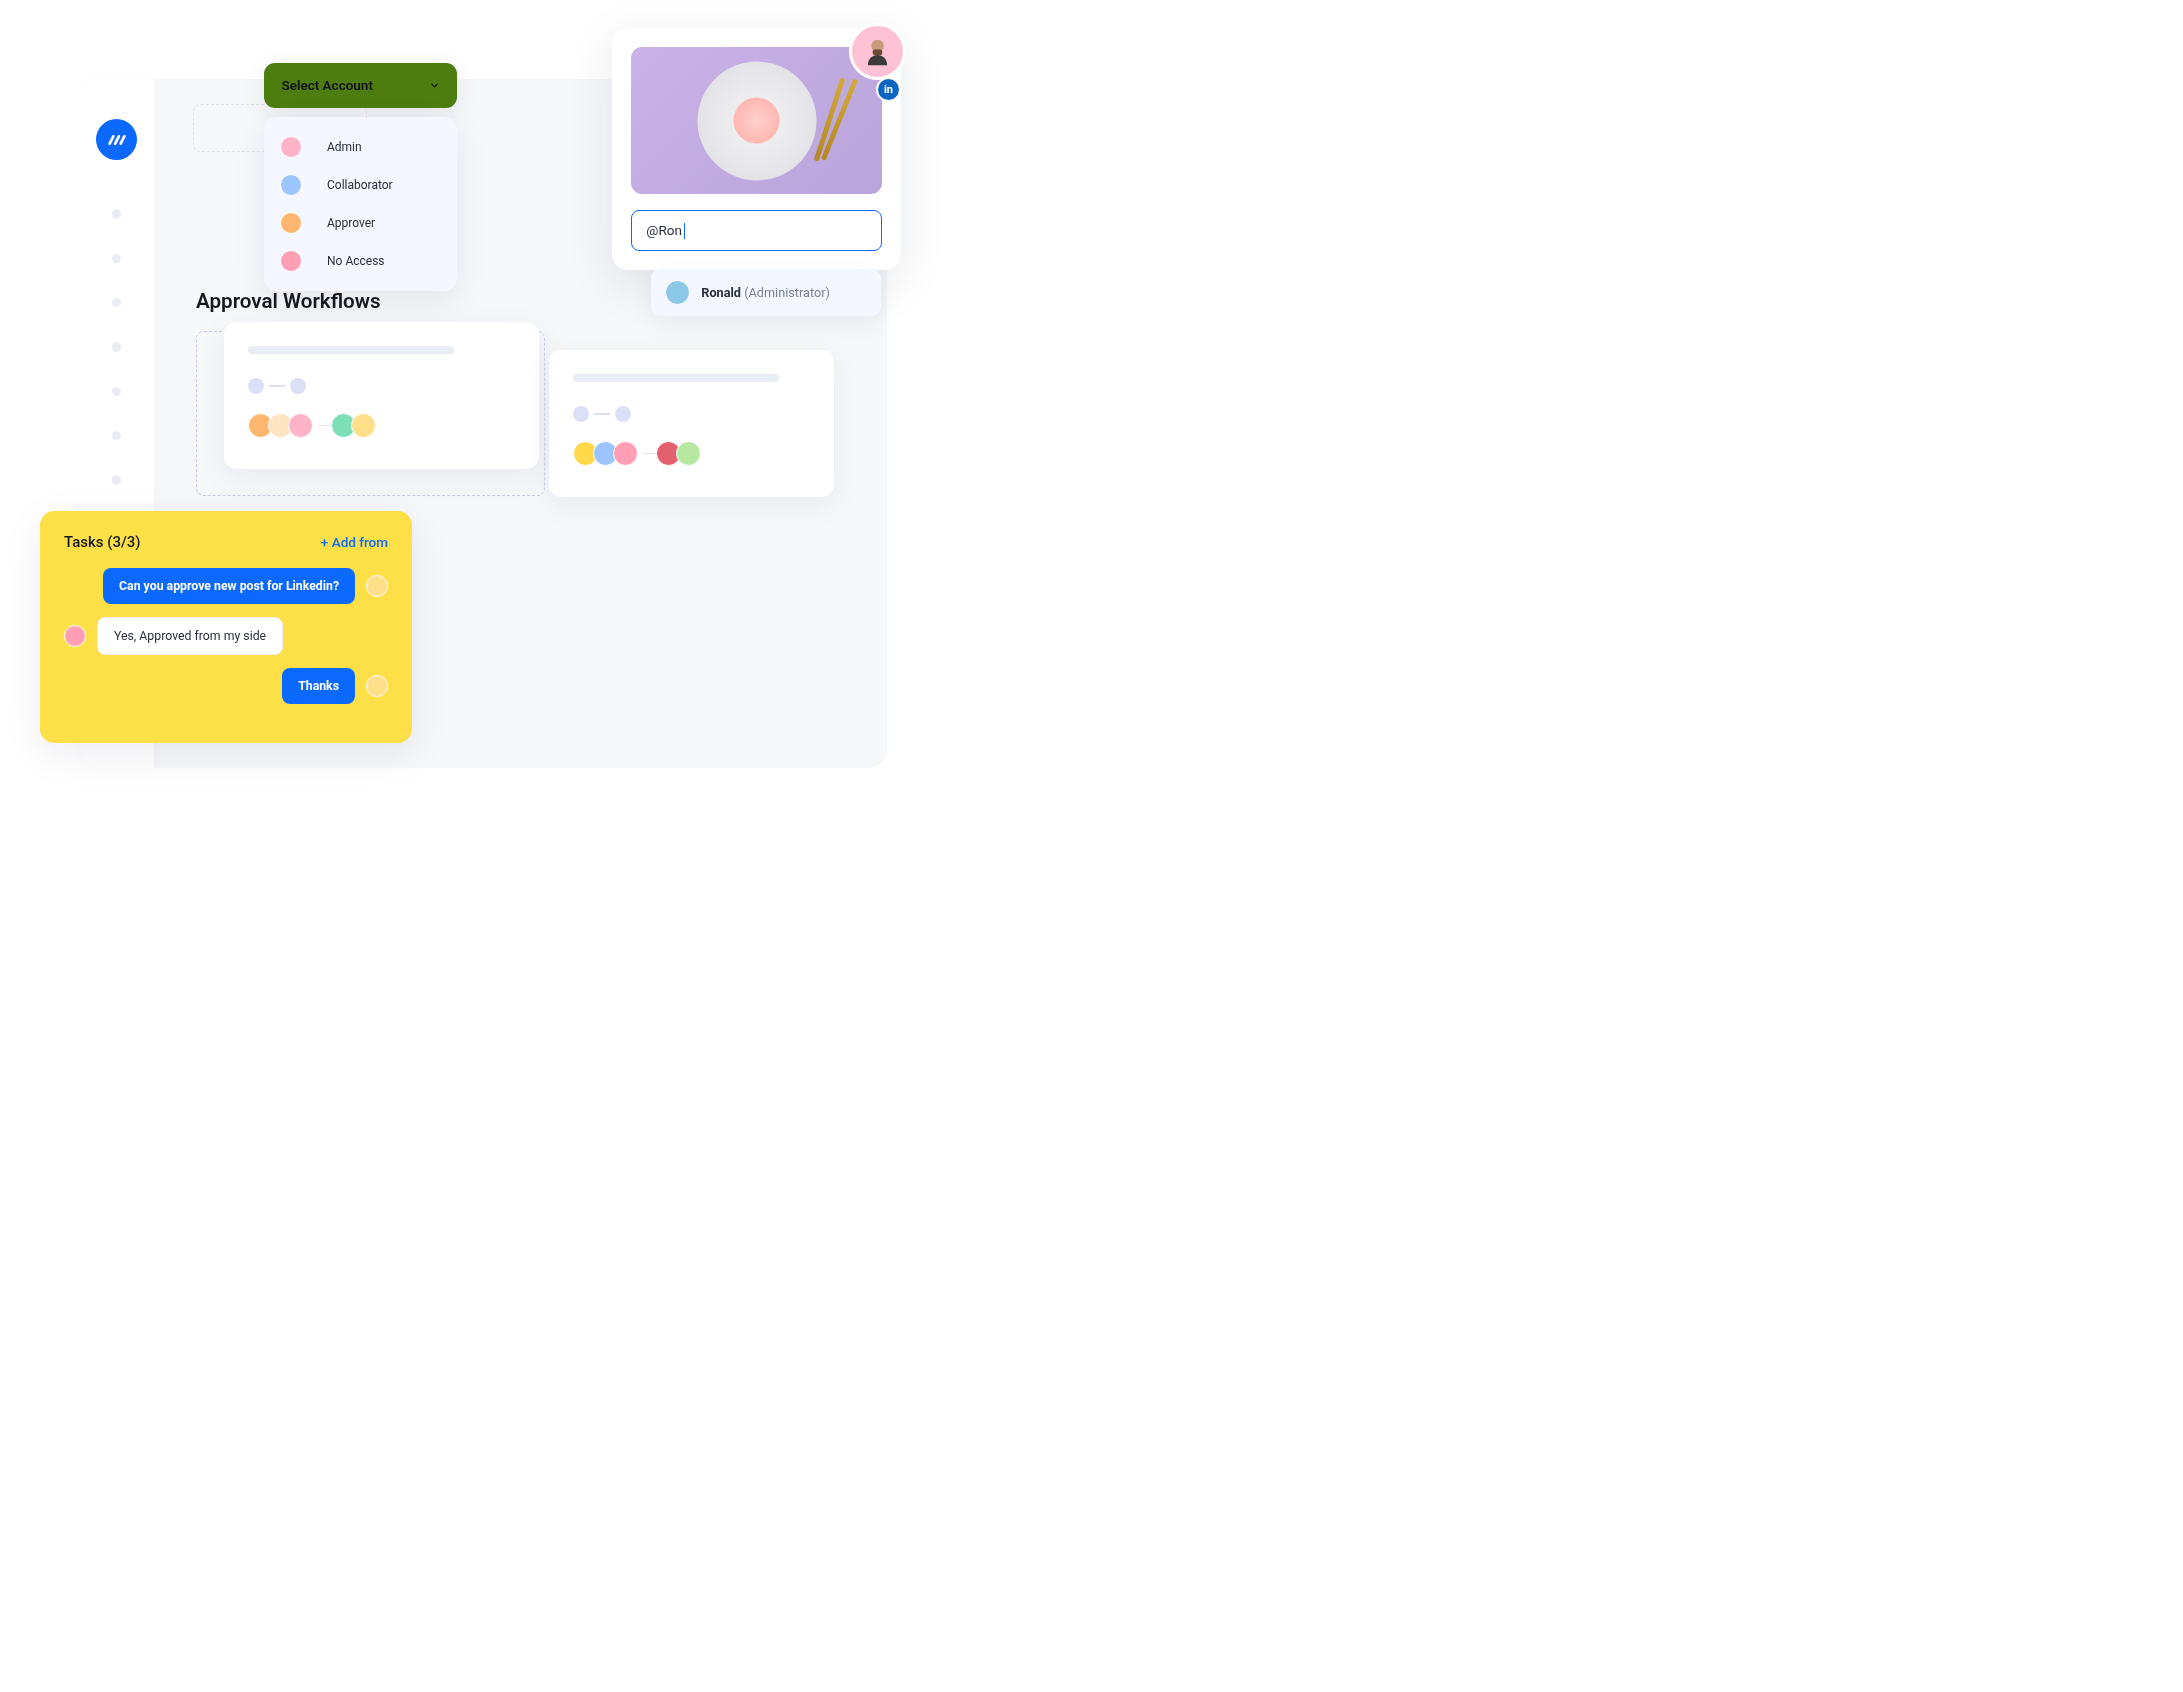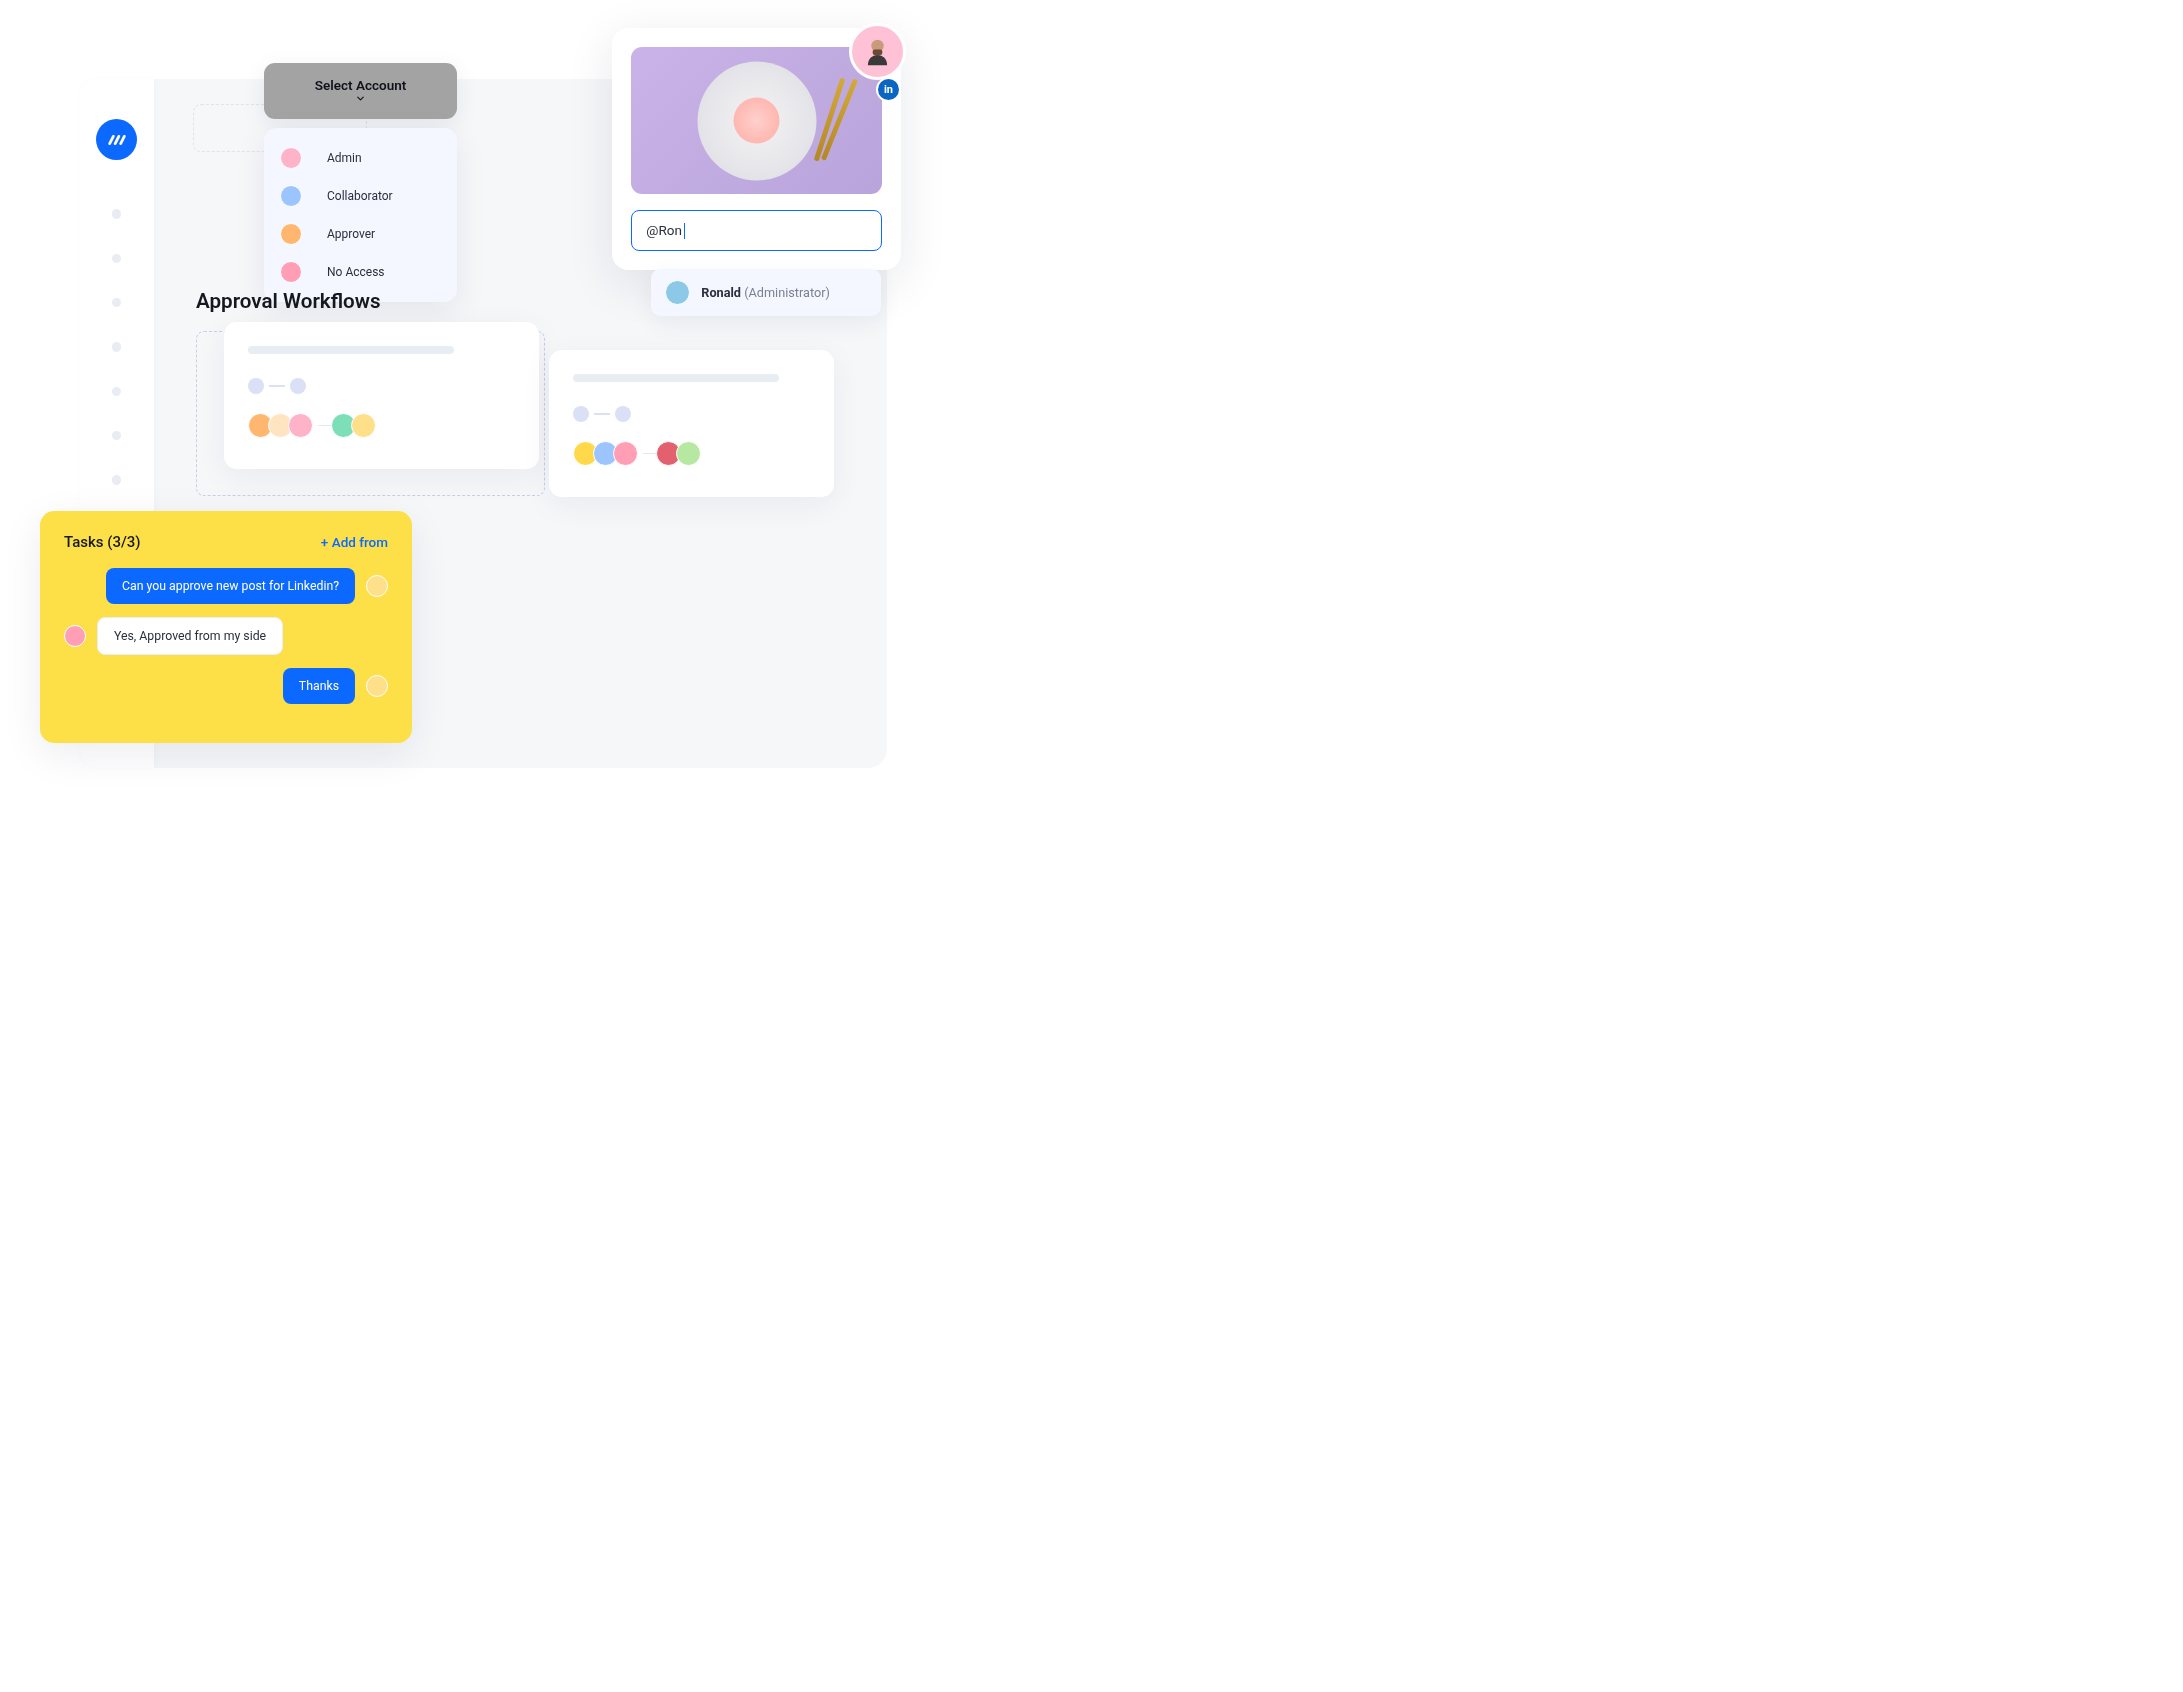--- a/index.html
+++ b/index.html
@@ -58,32 +58,31 @@
 }
 
 
 .select-account {
   position: absolute;
   left: 264px;
   top: 63px;
   width: 193px;
 }
 .select-trigger {
-  background: #a3a3a3;
+  background: #4d7c0f;
   border-radius: 11px;
   padding: 14.3px 17.4px;
   display: flex;
   align-items: center;
   justify-content: space-between;
   box-shadow: 0 6.3px 24px rgba(20, 30, 60, 0.08);
   font-size: 13.5px;
   font-weight: 600;
   color: #11131a;
   cursor: pointer;
-  flex-direction: column;
 }
 .chevron { width: 11px; height: 11px; }
 .dropdown-panel {
   margin-top: 9.5px;
   background: #f4f7ff;
   border-radius: 12.7px;
   padding: 11px 16px;
   box-shadow: 0 9.5px 32px rgba(20, 30, 60, 0.08);
 }
 .dropdown-row {
@@ -208,21 +207,21 @@
 .tasks-title { font-size: 15px; font-weight: 500; color: #16181f; }
 .add-task { font-size: 13.5px; font-weight: 500; color: #0b69ff; cursor: pointer; }
 .msg-row { display: flex; align-items: center; gap: 11px; margin-bottom: 12.7px; }
 .msg-row.right { justify-content: flex-end; }
 .bubble {
   padding: 11px 16px;
   border-radius: 8px;
   font-size: 12.3px;
   max-width: 281px;
 }
-.bubble.blue { background: #0b69ff; color: #ffffff; font-weight: 400; }
+.bubble.blue { background: #0b69ff; color: #ffffff; font-weight: 700; }
 .bubble.white { background: #ffffff; color: #2a2f3c; border: 0.8px solid #e9ecf4; }
 .msg-avatar { width: 22px; height: 22px; border-radius: 50%; }
 
 
 .post-card {
   position: absolute;
   left: 612px;
   top: 28px;
   width: 289px;
   background: #ffffff;

